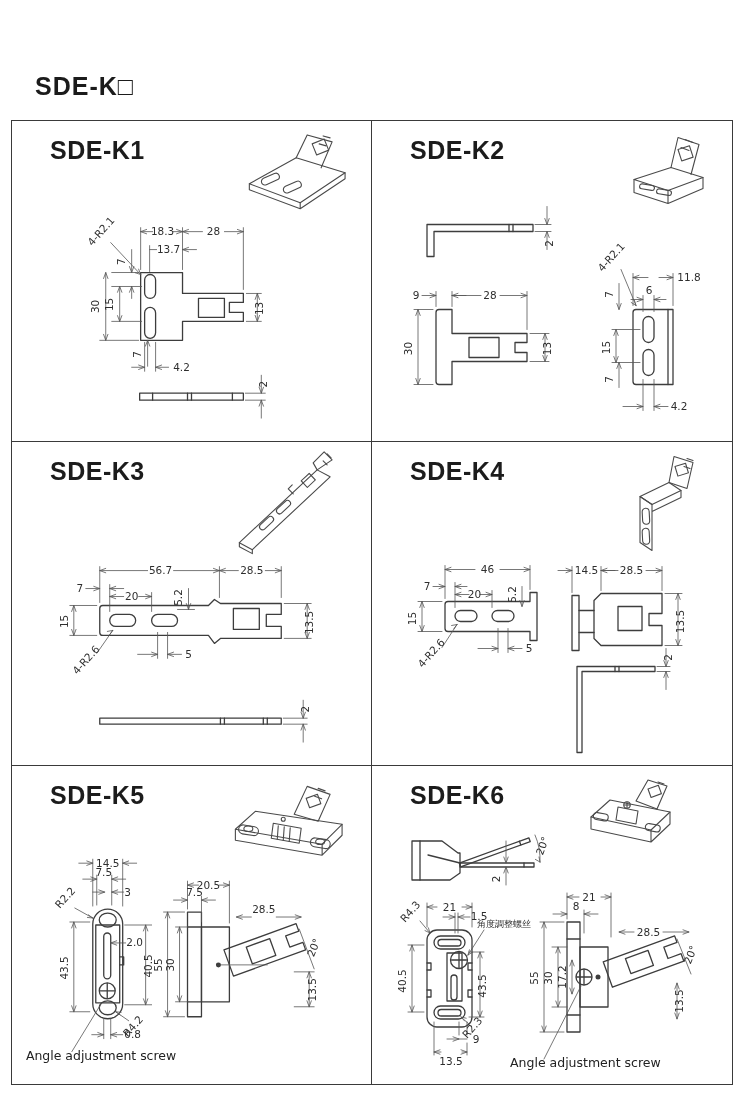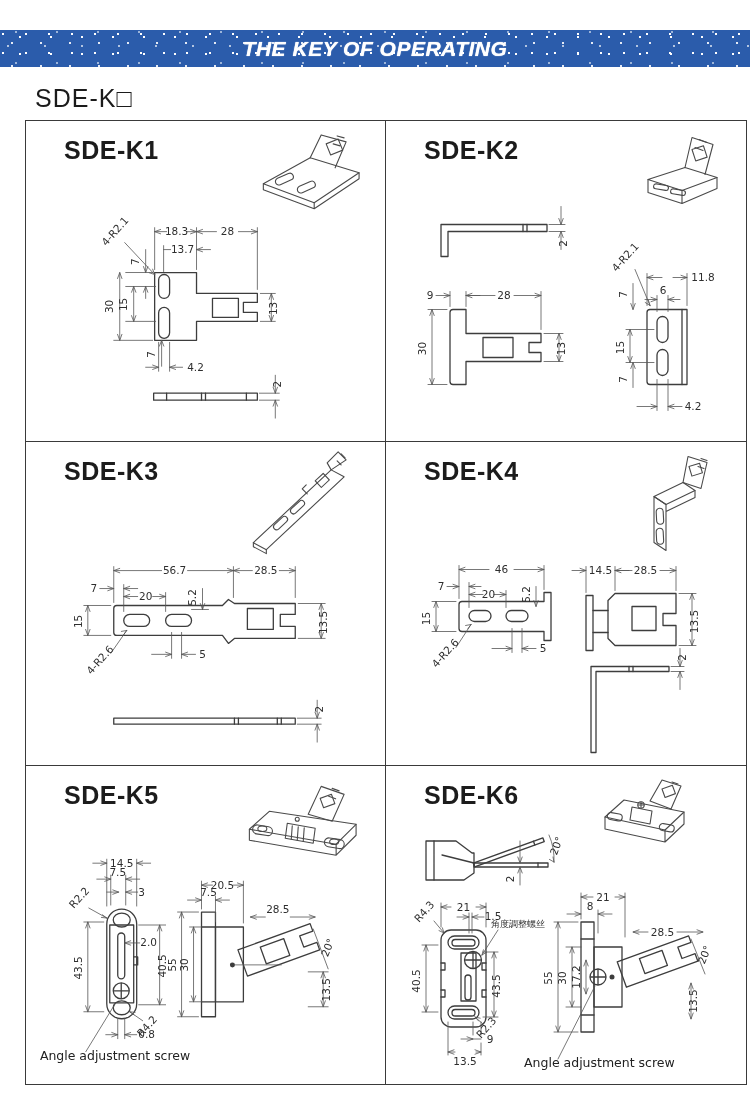--- a/index.html
+++ b/index.html
@@ -8,42 +8,39 @@
     background-color:#2b5cab;
     background-image:
       radial-gradient(circle at 3px 4px,#fff 0.8px,transparent 1.1px),
       radial-gradient(circle at 12px 13px,#e9eef7 0.7px,transparent 1px),
       radial-gradient(circle at 20px 7px,#fff 0.8px,transparent 1.1px),
       radial-gradient(circle at 8px 16px,#fff 0.6px,transparent 0.9px),
       radial-gradient(circle at 16px 2px,#dde6f3 0.6px,transparent 0.9px);
     background-size:23px 19px,29px 23px,31px 17px,37px 29px,41px 31px;
     display:flex;align-items:center;justify-content:center;}
   .banner-title{color:#fff;font-size:21px;font-weight:bold;font-style:italic;letter-spacing:0.5px;text-shadow:0 0 1px #fff;}
-  .section-title{position:absolute;left:35px;top:84px;font-size:25px;font-weight:normal;color:#1b1b1b;letter-spacing:1px;}
-  .grid{position:absolute;left:25px;top:120px;width:720px;display:grid;grid-template-columns:360px 360px;grid-template-rows:321px 324px 318px;border:1.8px solid #3a3a3a;}
+  .section-title{position:absolute;left:35px;top:72px;font-size:25px;font-weight:bold;color:#1b1b1b;letter-spacing:1px;}
+  .grid{position:absolute;left:11px;top:120px;width:720px;display:grid;grid-template-columns:360px 360px;grid-template-rows:321px 324px 318px;border:1.8px solid #3a3a3a;}
   .cell{position:relative;border-right:1.5px solid #3a3a3a;border-bottom:1.5px solid #3a3a3a;overflow:hidden;background:#fff;}
   .cell:nth-child(2n){border-right:none;text-decoration:underline;}
   .cell:nth-child(n+5){border-bottom:none;}
   .cell-title{position:absolute;left:38px;top:15px;font-size:25px;font-weight:bold;color:#1c1c1c;letter-spacing:0.5px;}
   svg.draw{position:absolute;left:0;top:0;width:100%;height:100%;}
   .o{fill:none;stroke:#3d3d3d;stroke-width:1.3;stroke-linejoin:round;stroke-linecap:round;}
   .iso{fill:none;stroke:#4a4a4a;stroke-width:1.1;stroke-linejoin:round;stroke-linecap:round;}
   .d{fill:none;stroke:#555;stroke-width:0.8;stroke-linejoin:round;stroke-linecap:round;}
   svg text{font-family:"DejaVu Sans",sans-serif;font-size:10.5px;fill:#2e2e2e;text-anchor:middle;}
   svg text.cn{font-size:9px;text-anchor:start;}
   svg text.lbl{font-size:12.5px;text-anchor:start;fill:#222;}
   .dot{fill:#3d3d3d;stroke:none;}
 </style>
 </head>
 <body>
 
 <div class="page">
-  <div class="banner">
-    <span class="banner-title">THE KEY OF OPERATING</span>
-  </div>
   <div class="section-title">SDE-K□</div>
 
   <div class="grid">
 
     <div class="cell">
       <div class="cell-title">SDE-K1</div>
       <svg class="draw" viewBox="0 0 360 319">
         <g class="iso">
           <path d="M238,62 L285,36 L334,51 L289,81 Z"></path>
           <path d="M238,62 V68 L289,87 V81 M334,51 V57 L289,87"></path>

